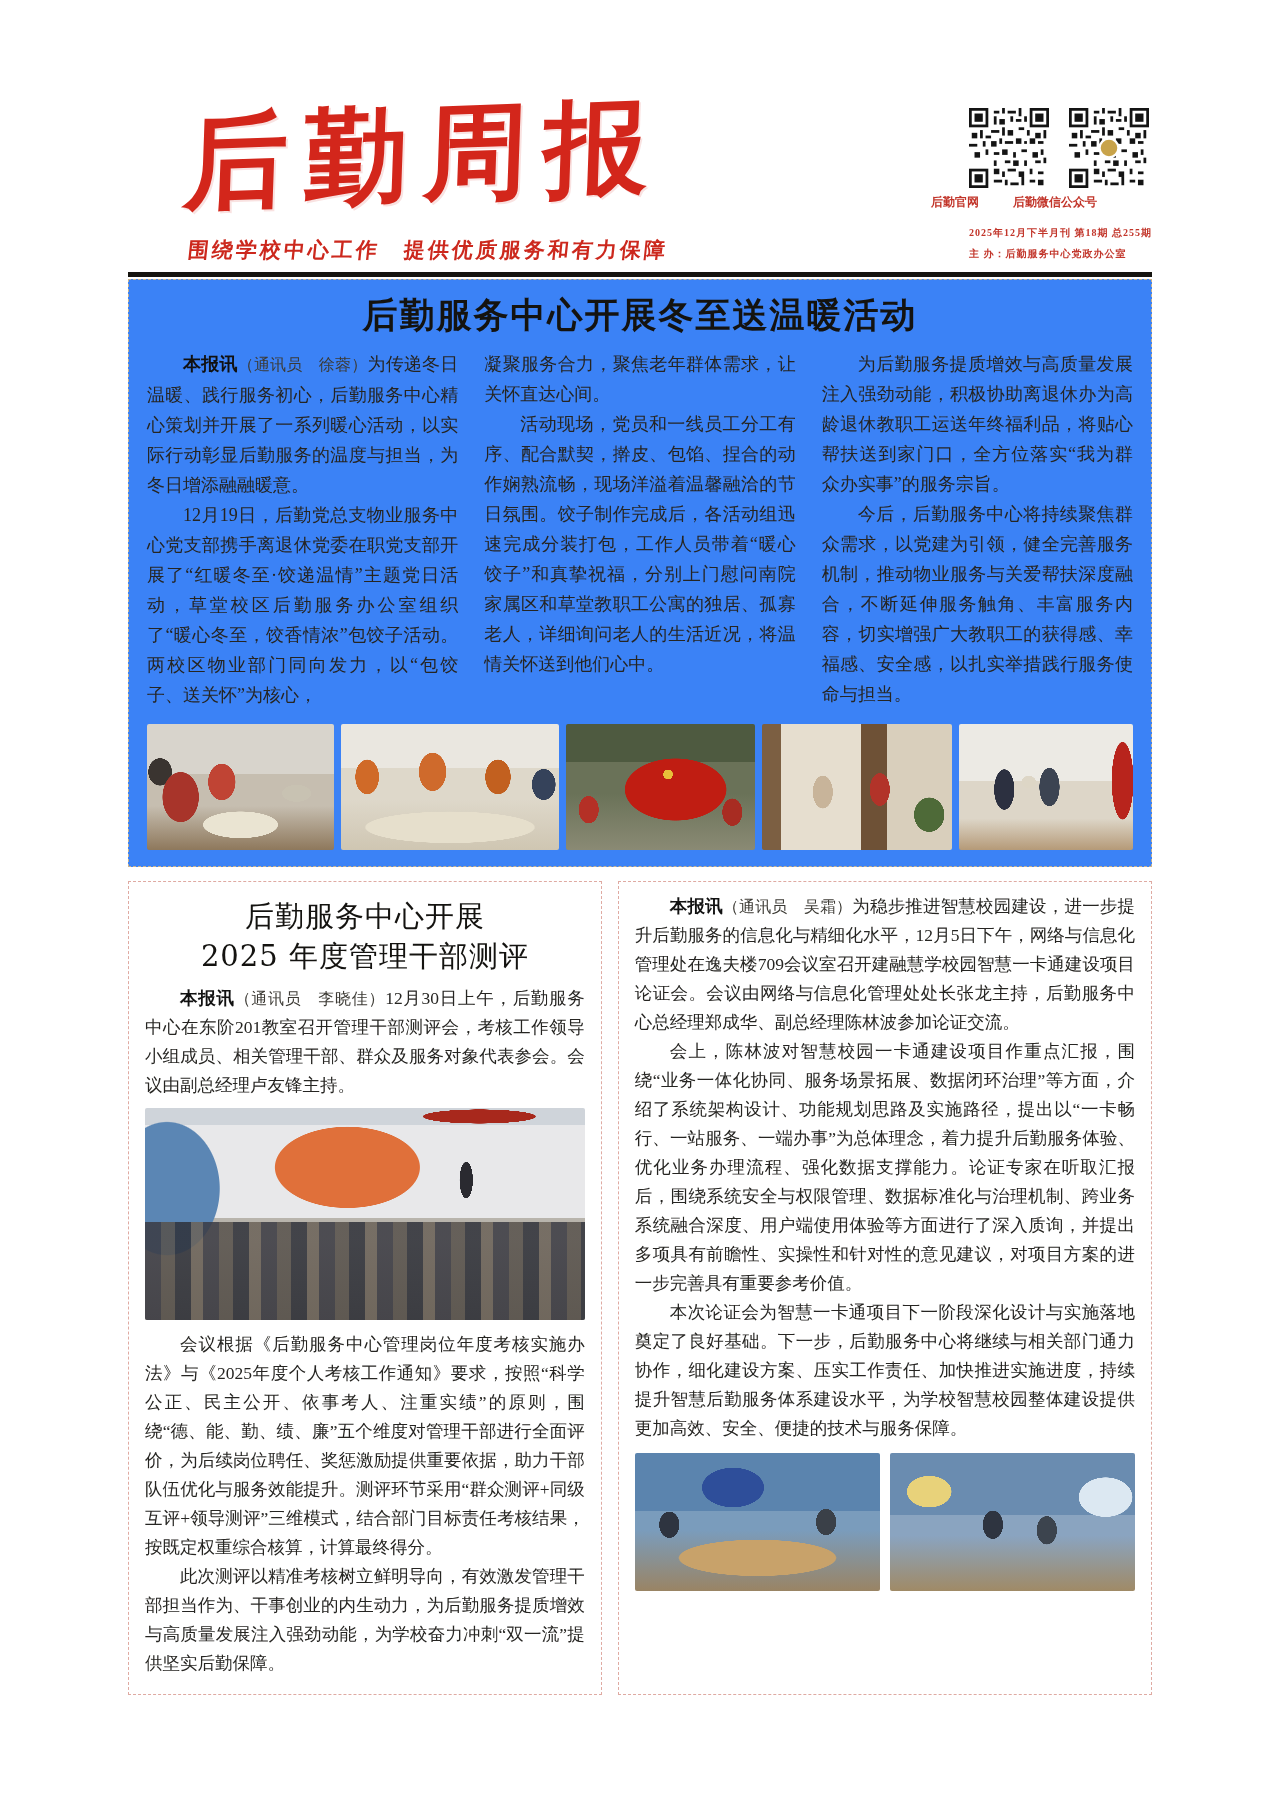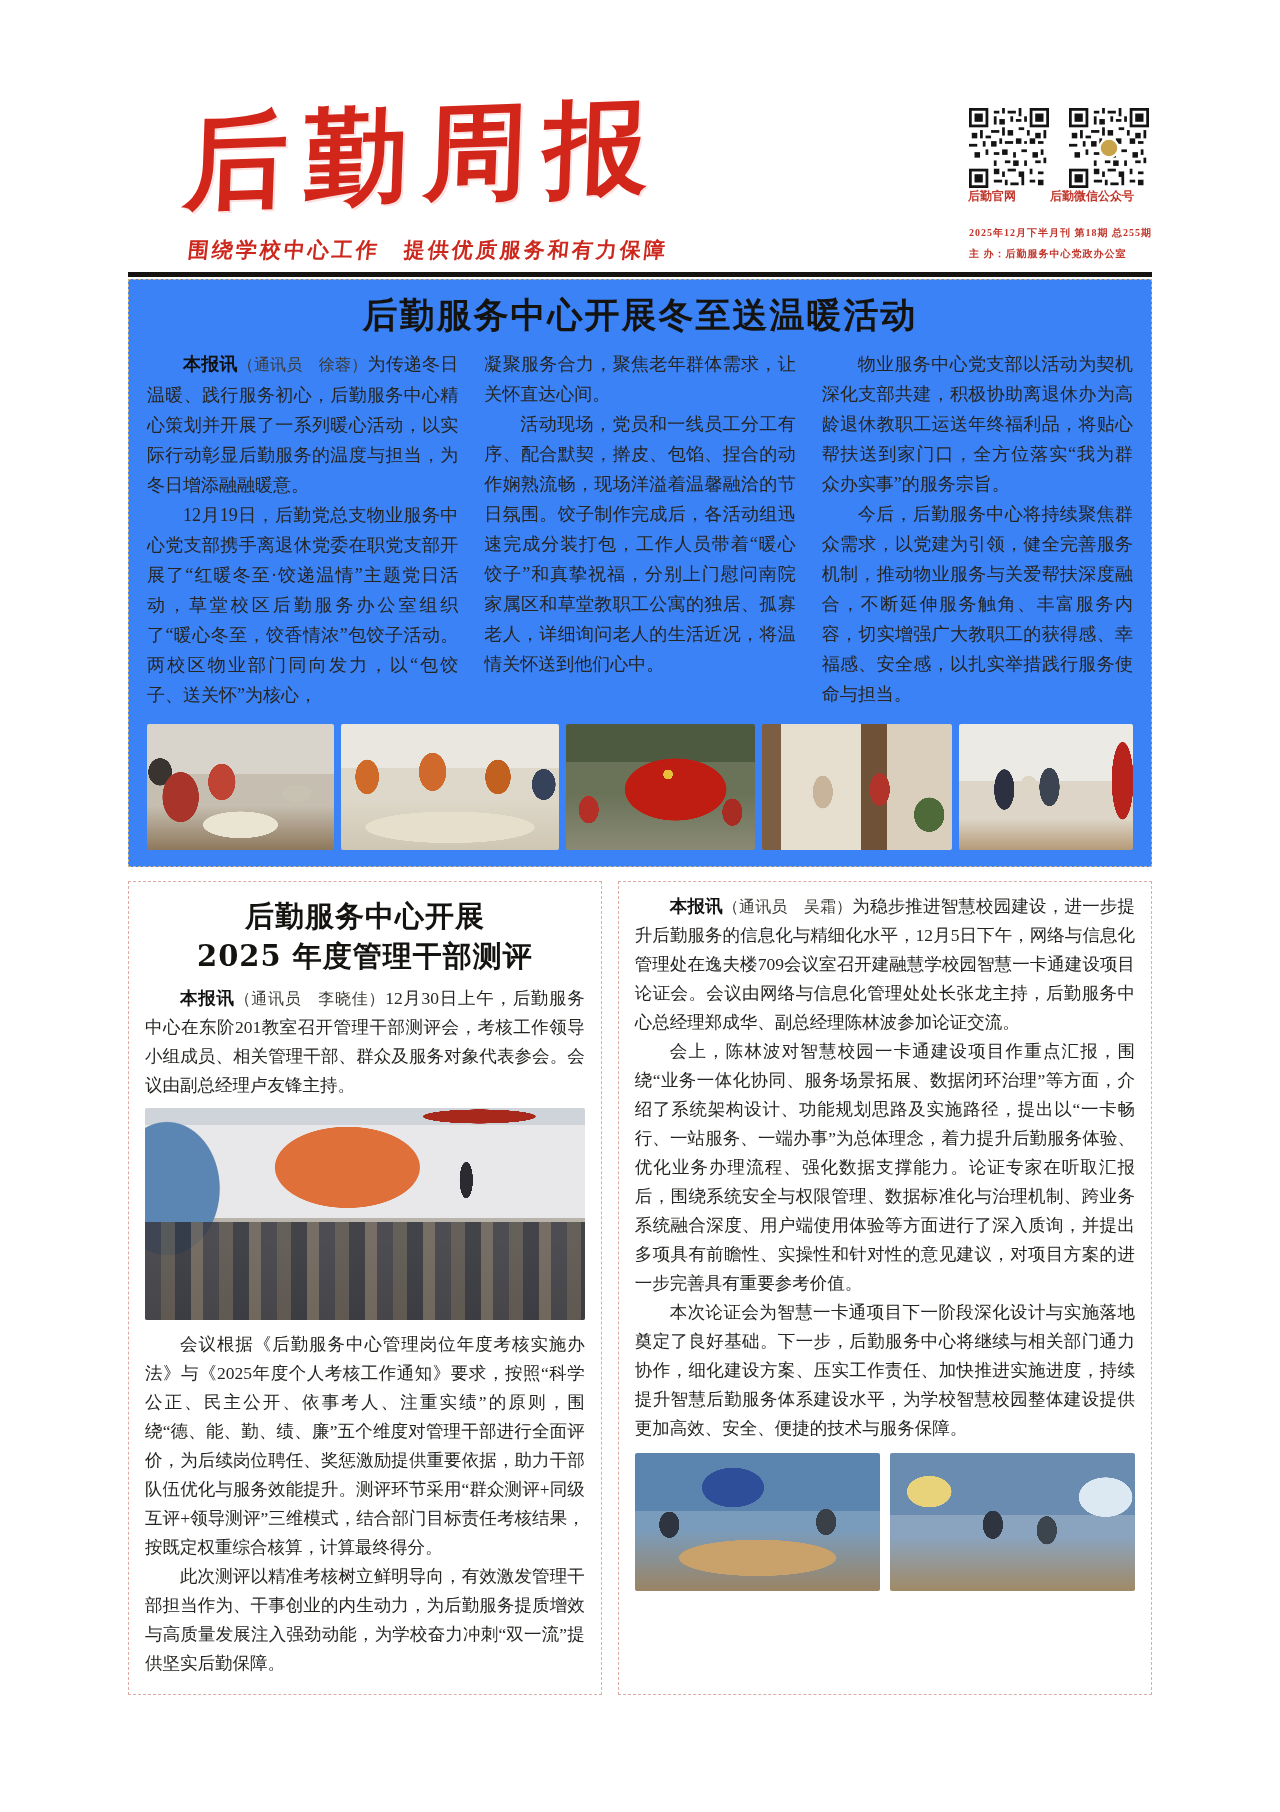--- a/index.html
+++ b/index.html
@@ -14,21 +14,21 @@
   .mast-row{display:flex;justify-content:space-between;align-items:flex-start;}
   .mast-title{
     margin:0;padding-left:56px;font-size:104px;line-height:130px;font-weight:900;
     color:#d3261b;letter-spacing:16px;transform:rotate(-2deg) skewX(-4deg);
     font-family:"DejaVu Serif","Liberation Serif",serif;white-space:nowrap;
     text-shadow:2px 2px 0 #d3261b22;
   }
   .qr-block{padding-top:18px;width:240px;}
   .qr-row{display:flex;gap:14px;justify-content:flex-end;}
   .qr{width:86px;height:80px;background:#fff;}
-  .qr-labels{display:flex;gap:14px;justify-content:flex-end;}
+  .qr-labels{display:flex;gap:14px;margin-top:6px;}
   .qr-label{
     width:86px;text-align:center;font-family:"Liberation Sans","DejaVu Sans",sans-serif;
     font-size:12px;font-weight:bold;color:#c2352a;white-space:nowrap;
   }
   .qr-label:last-child{width:120px;margin-left:-17px;}
   .sub-row{display:flex;justify-content:space-between;align-items:flex-end;margin-top:2px;}
   .tagline{
     font-family:"Liberation Sans","DejaVu Sans",sans-serif;font-weight:bold;
     font-size:21px;color:#cc281d;letter-spacing:3px;transform:skewX(-6deg);
     padding-left:60px;
@@ -89,21 +89,21 @@
     radial-gradient(20px 38px at 52% 50%,#3c4452 0 50%,rgba(0,0,0,0) 51%),
     radial-gradient(12px 10px at 40% 46%,#ddd6c6 0 60%,rgba(0,0,0,0) 61%),
     linear-gradient(180deg,#eceae4 0 45%,#ddd6c8 45% 75%,#b59a78 100%);}
 
   
   .bottom{display:flex;gap:16px;margin-top:14px;}
   .abox{border:1px dashed #dfaaa2;background:#fff;padding:10px 16px 16px 16px;box-sizing:border-box;}
   .abox.left{width:47%;}
   .abox.right{width:53%;}
   .bhead{
-    text-align:center;font-size:29px;font-weight:700;color:#141310;line-height:40px;
+    text-align:center;font-size:29px;font-weight:400;color:#141310;line-height:40px;
     letter-spacing:1px;margin:4px 0 8px 0;font-family:"DejaVu Serif","Liberation Serif",serif;
   }
   .abox p{margin:0;font-size:17.5px;line-height:29px;text-align:justify;}
   .abox p + p{margin-top:0;}
 
   .aphoto{border-radius:2px;position:relative;overflow:hidden;}
   .ph-class{height:212px;margin:8px 0 10px 0;background:
     radial-gradient(80px 10px at 76% 4%,#a8281c 0 70%,rgba(0,0,0,0) 71%),
     radial-gradient(95px 120px at 5% 38%,#5b86b4 0 55%,rgba(0,0,0,0) 56%),
     radial-gradient(100px 56px at 46% 28%,#e0703a 0 72%,rgba(0,0,0,0) 73%),
@@ -303,21 +303,21 @@
       <div class="cols">
         <div class="col">
           <p class="indent"><strong class="lead">本报讯</strong><span class="kai">（通讯员　徐蓉）</span><span>为传递冬日温暖、践行服务初心，后勤服务中心精心策划并开展了一系列暖心活动，以实际行动彰显后勤服务的温度与担当，为冬日增添融融暖意。</span></p>
           <p class="indent">12月19日，后勤党总支物业服务中心党支部携手离退休党委在职党支部开展了“红暖冬至·饺递温情”主题党日活动，草堂校区后勤服务办公室组织了“暖心冬至，饺香情浓”包饺子活动。两校区物业部门同向发力，以“包饺子、送关怀”为核心，</p>
         </div>
         <div class="col">
           <p>凝聚服务合力，聚焦老年群体需求，让关怀直达心间。</p>
           <p class="indent">活动现场，党员和一线员工分工有序、配合默契，擀皮、包馅、捏合的动作娴熟流畅，现场洋溢着温馨融洽的节日氛围。饺子制作完成后，各活动组迅速完成分装打包，工作人员带着“暖心饺子”和真挚祝福，分别上门慰问南院家属区和草堂教职工公寓的独居、孤寡老人，详细询问老人的生活近况，将温情关怀送到他们心中。</p>
         </div>
         <div class="col">
-          <p class="indent">物业服务中心党支部以活动为契机深化支部共建，积极协助离退休办为高龄退休教职工运送年终福利品，将贴心帮扶送到家门口，全方位落实“我为群众办实事”的服务宗旨。</p>
+          <p class="indent">为后勤服务提质增效与高质量发展注入强劲动能，积极协助离退休办为高龄退休教职工运送年终福利品，将贴心帮扶送到家门口，全方位落实“我为群众办实事”的服务宗旨。</p>
           <p class="indent">今后，后勤服务中心将持续聚焦群众需求，以党建为引领，健全完善服务机制，推动物业服务与关爱帮扶深度融合，不断延伸服务触角、丰富服务内容，切实增强广大教职工的获得感、幸福感、安全感，以扎实举措践行服务使命与担当。</p>
         </div>
       </div>
       <div class="photo-strip">
         <div class="photo ph1"></div>
         <div class="photo ph2"></div>
         <div class="photo ph3"></div>
         <div class="photo ph4"></div>
         <div class="photo ph5"></div>
       </div>

